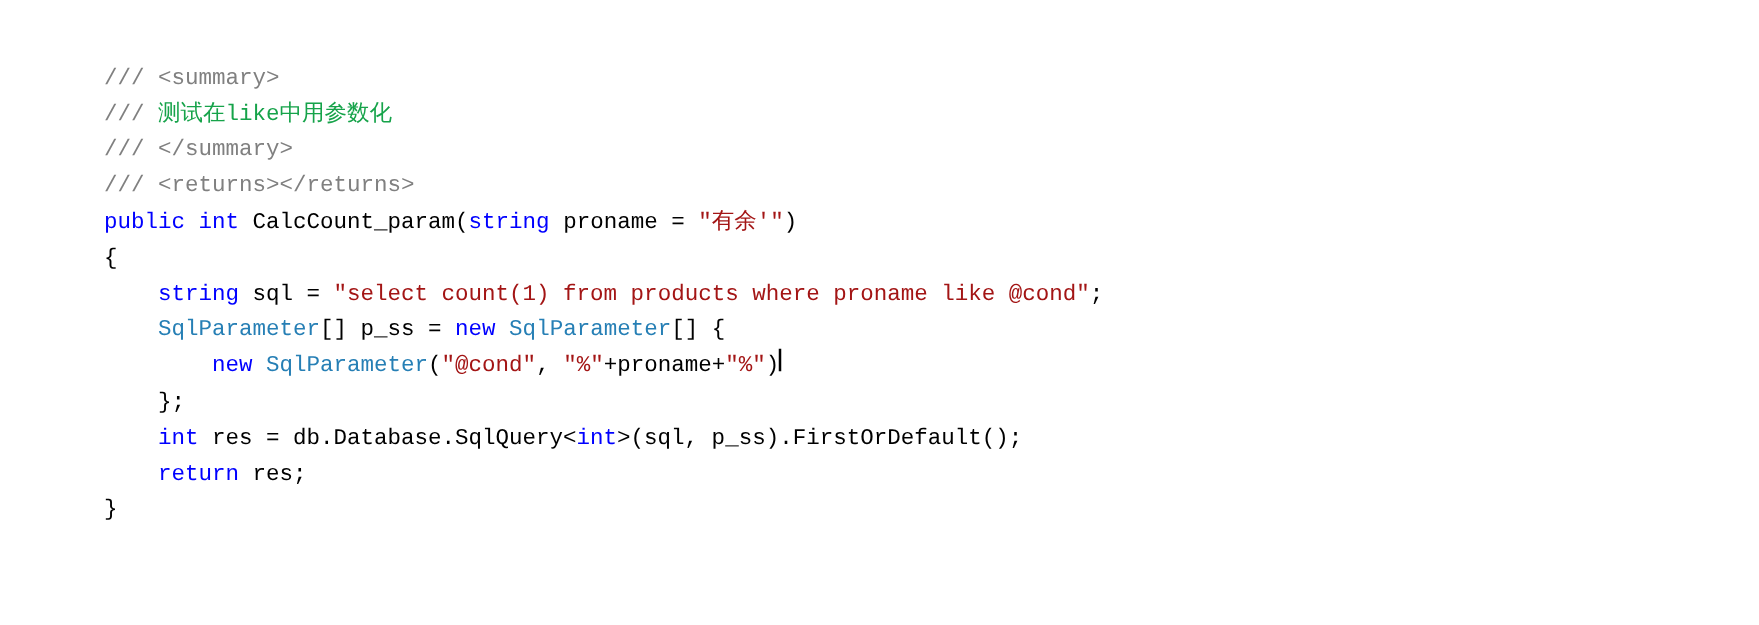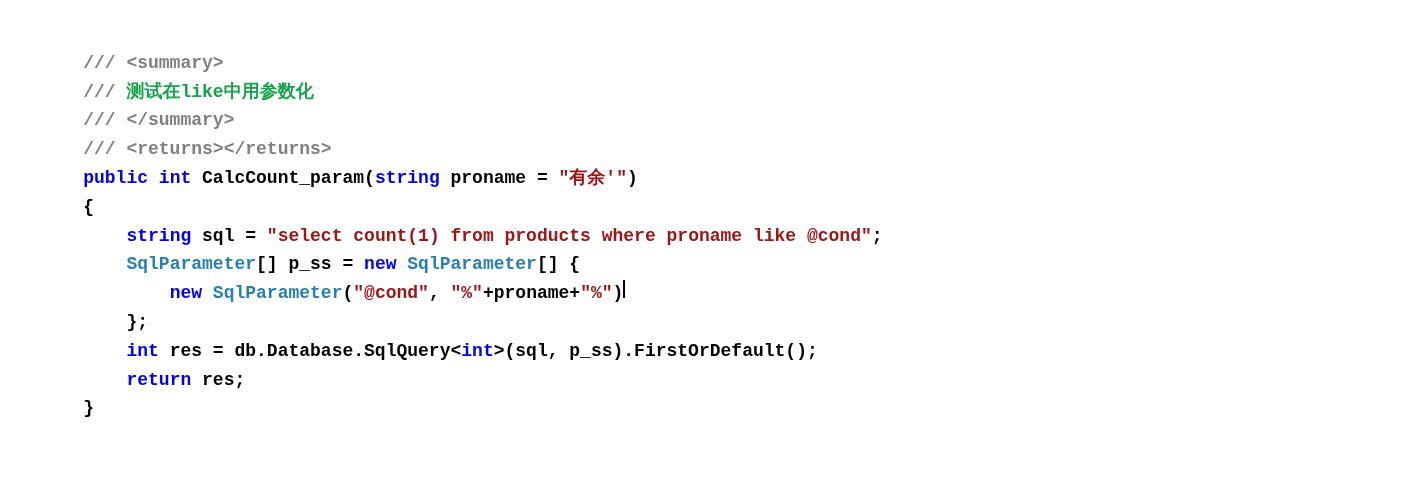--- a/index.html
+++ b/index.html
@@ -14,21 +14,20 @@
       font-size: 18px;
       line-height: 1.6;
       padding: 20px 40px;
       width: 1407px;
       min-height: 500px;
     }
 
     .code-block {
       white-space: pre;
       background: #ffffff;
-      font-weight: bold;
     }
 
     .line {
       display: flex;
       align-items: baseline;
     }
 
     .cursor {
       display: inline-block;
       width: 2px;

